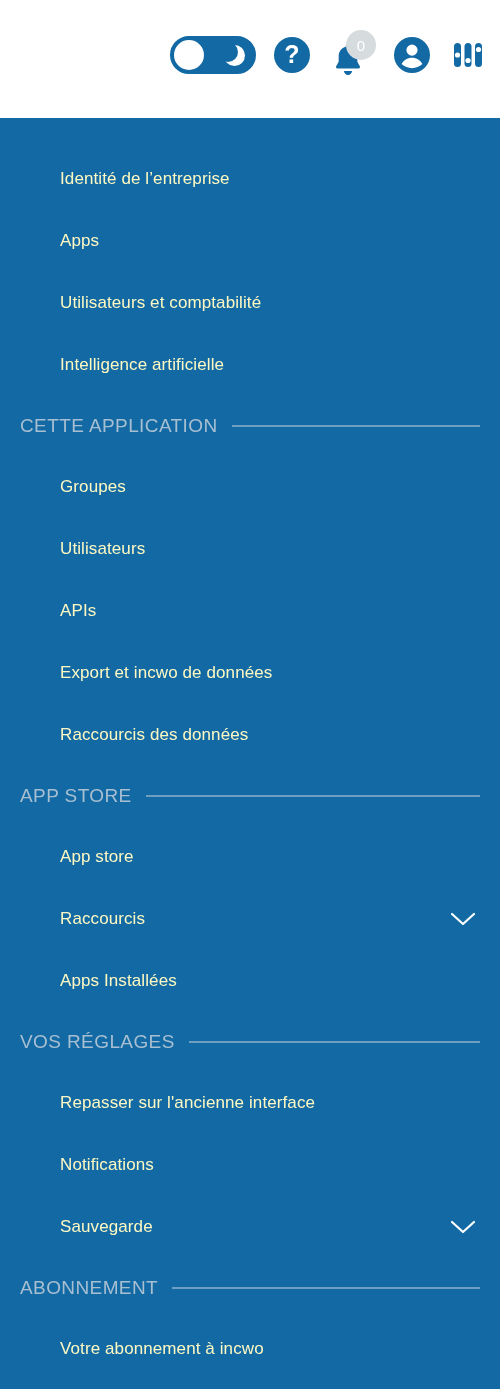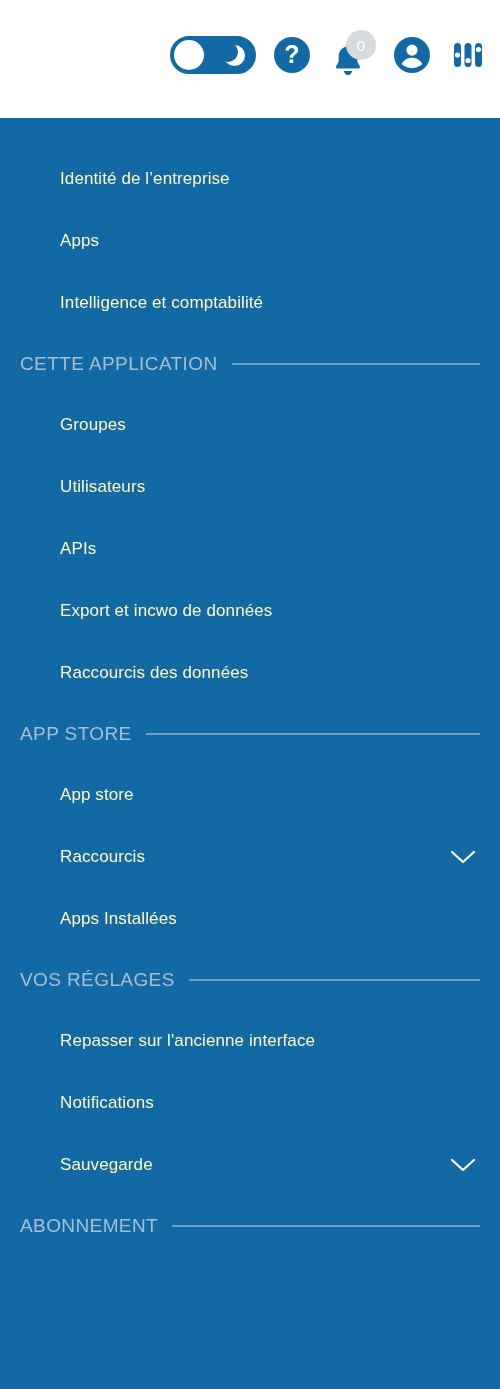--- a/index.html
+++ b/index.html
@@ -224,21 +224,24 @@
 
   <div class="sidebar">
 
     <div class="nav-item">
       <span class="label">Identité de l’entreprise</span>
     </div>
     <div class="nav-item">
       <span class="label">Apps</span>
     </div>
     <div class="nav-item">
-      <span class="label">Intelligence et comptabilité</span>
+      <span class="label">Utilisateurs et comptabilité</span>
+    </div>
+    <div class="nav-item">
+      <span class="label">Intelligence artificielle</span>
     </div>
 
     <div class="section">
       <span class="sec-label">CETTE APPLICATION</span>
       <span class="rule"></span>
     </div>
     <div class="nav-item">
       <span class="label">Groupes</span>
     </div>
     <div class="nav-item">
@@ -285,15 +288,18 @@
       <span class="label">Sauvegarde</span>
       <svg class="chev" width="26" height="16" viewBox="0 0 26 16">
         <path d="M2 3 L13 13 L24 3" fill="none" stroke="#ffffff" stroke-width="2.2" stroke-linecap="round" stroke-linejoin="round"></path>
       </svg>
     </div>
 
     <div class="section">
       <span class="sec-label">ABONNEMENT</span>
       <span class="rule"></span>
     </div>
+    <div class="nav-item">
+      <span class="label">Votre abonnement à incwo</span>
+    </div>
 
   </div>
 </div>
 
 </body></html>

